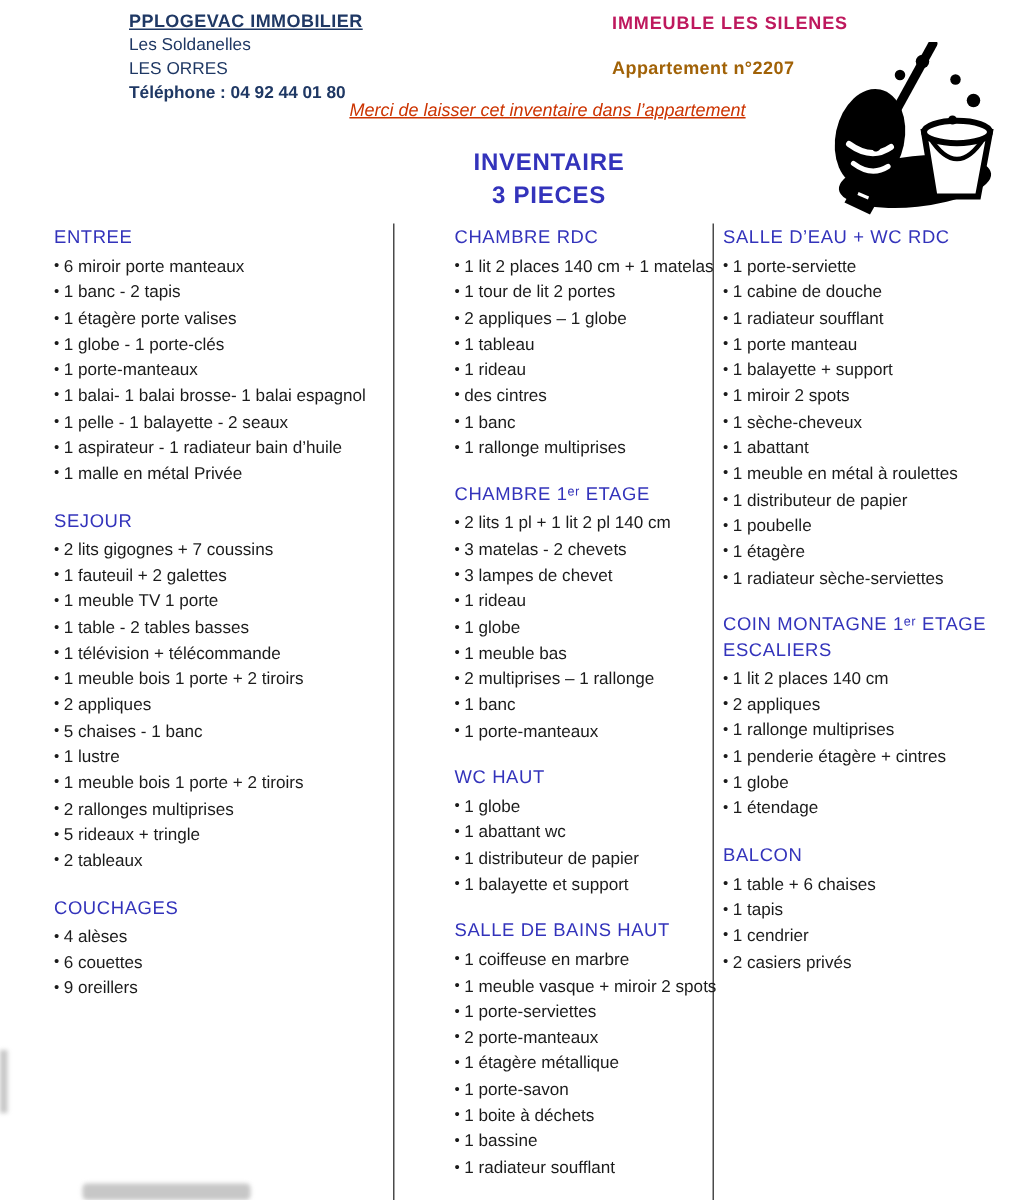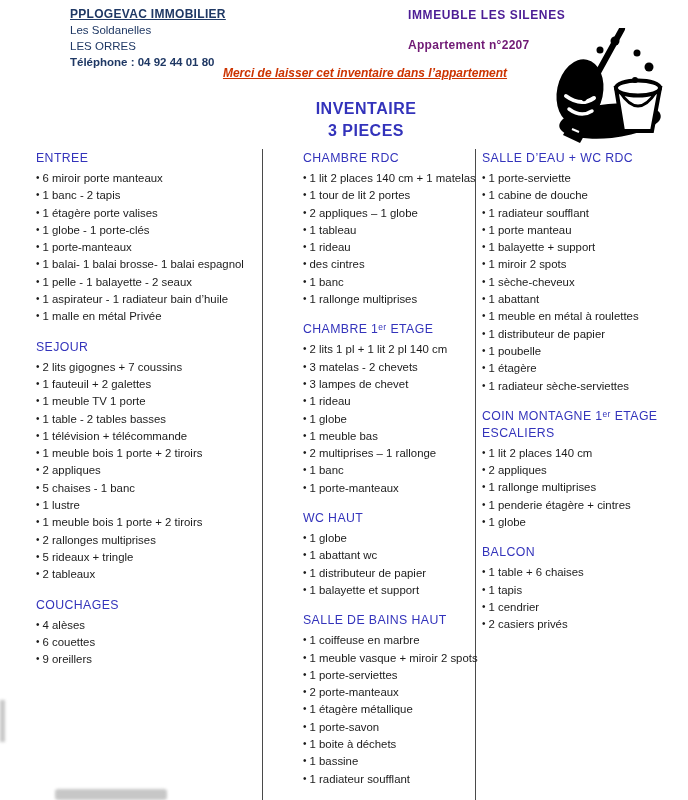--- a/index.html
+++ b/index.html
@@ -5,27 +5,27 @@
   html,body{margin:0;padding:0;}
   #page{
     position:relative;
     width:688px;height:800px;
     background:#ffffff;
     font-family:"Liberation Sans","DejaVu Sans",sans-serif;
     color:#1b1b1b;
     overflow:hidden;
   }
   
-  .agency{position:absolute;left:70px;top:6px;line-height:16px;font-size:11.5px;color:#1f3864;}
+  .agency{position:absolute;left:86px;top:6px;line-height:16px;font-size:11.5px;color:#1f3864;}
   .agency-name{font-weight:bold;font-size:12px;text-decoration:underline;letter-spacing:.3px;}
   .agency-phone{font-weight:bold;}
-  .building{position:absolute;left:408px;top:8px;font-size:12px;font-weight:bold;color:#4c1d95;letter-spacing:.6px;}
-  .apartment{position:absolute;left:408px;top:38px;font-size:12px;font-weight:bold;color:#701a75;letter-spacing:.3px;}
+  .building{position:absolute;left:408px;top:8px;font-size:12px;font-weight:bold;color:#be185d;letter-spacing:.6px;}
+  .apartment{position:absolute;left:408px;top:38px;font-size:12px;font-weight:bold;color:#a16207;letter-spacing:.3px;}
   .notices{position:absolute;left:130px;top:64px;width:470px;text-align:center;line-height:18px;}
-  .notice{font-size:12px;font-weight:bold;font-style:italic;text-decoration:underline;color:#cc3300;}
+  .notice{font-size:12px;font-weight:normal;font-style:italic;text-decoration:underline;color:#cc3300;}
   .titles{position:absolute;left:44px;top:98px;width:644px;text-align:center;line-height:22px;}
   .doc-title{font-size:16px;font-weight:bold;color:#3333bb;letter-spacing:.5px;}
   
   .logo{position:absolute;left:548px;top:28px;width:120px;height:118px;}
   
   .divider{position:absolute;top:149px;width:1px;height:651px;background:#4a4a4a;}
   #divider-1{left:262px;}
   #divider-2{left:475px;}
   .col{position:absolute;top:150px;}
   #col-0{left:36px;width:224px;}
@@ -194,20 +194,21 @@
         <div class="item"><span class="bullet">•</span><span>1 radiateur sèche-serviettes</span></div>
       </div>
       <div class="section">
         <div class="sec-title">COIN MONTAGNE 1ᵉʳ ETAGE
 ESCALIERS</div>
         <div class="item"><span class="bullet">•</span><span>1 lit 2 places 140 cm</span></div>
         <div class="item"><span class="bullet">•</span><span>2 appliques</span></div>
         <div class="item"><span class="bullet">•</span><span>1 rallonge multiprises</span></div>
         <div class="item"><span class="bullet">•</span><span>1 penderie étagère + cintres</span></div>
         <div class="item"><span class="bullet">•</span><span>1 globe</span></div>
+        <div class="item"><span class="bullet">•</span><span>1 étendage</span></div>
       </div>
       <div class="section">
         <div class="sec-title">BALCON</div>
         <div class="item"><span class="bullet">•</span><span>1 table + 6 chaises</span></div>
         <div class="item"><span class="bullet">•</span><span>1 tapis</span></div>
         <div class="item"><span class="bullet">•</span><span>1 cendrier</span></div>
         <div class="item"><span class="bullet">•</span><span>2 casiers privés</span></div>
       </div>
     </div>
 

